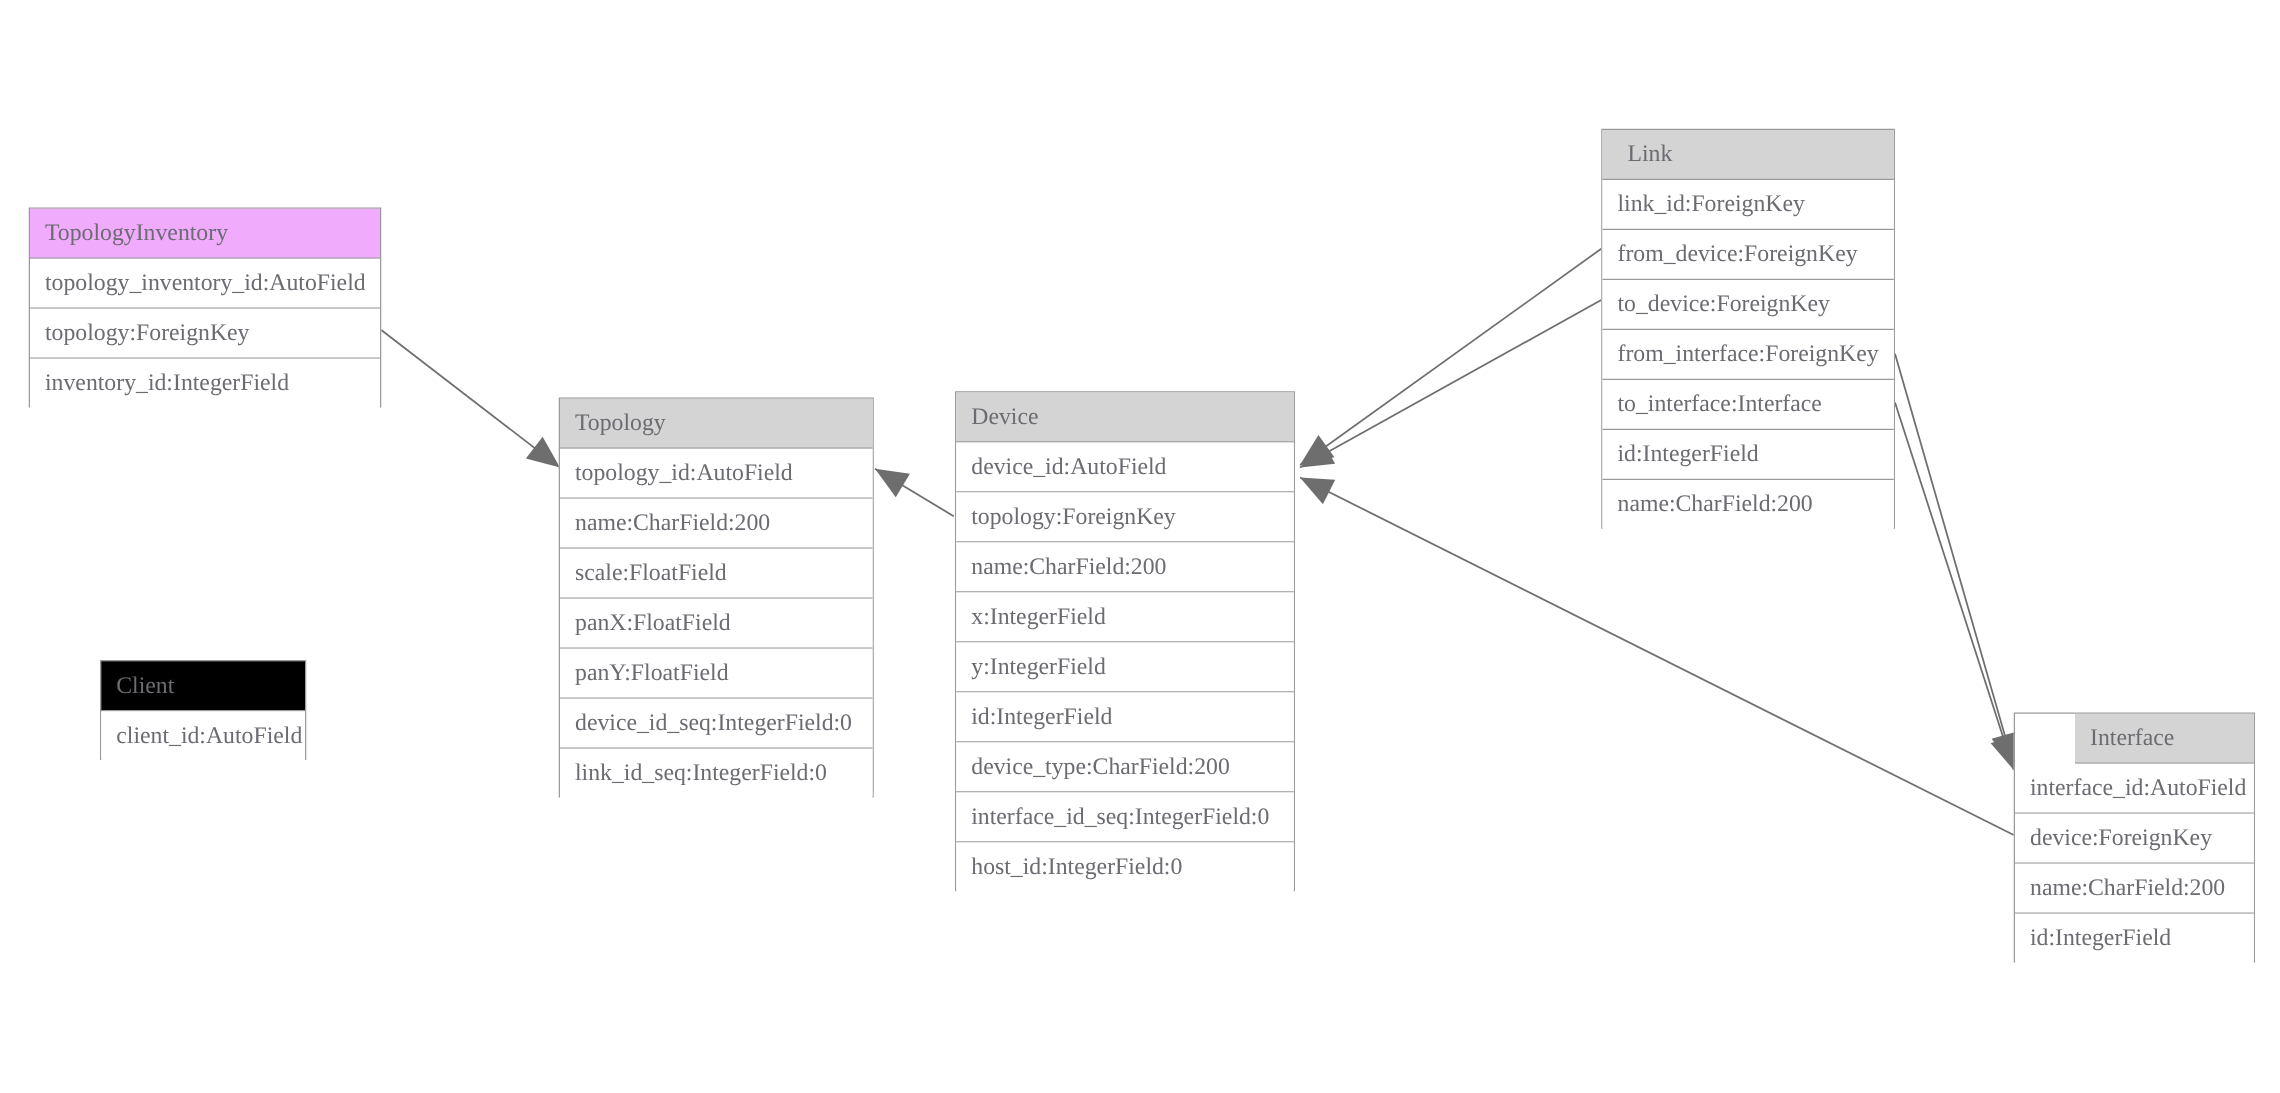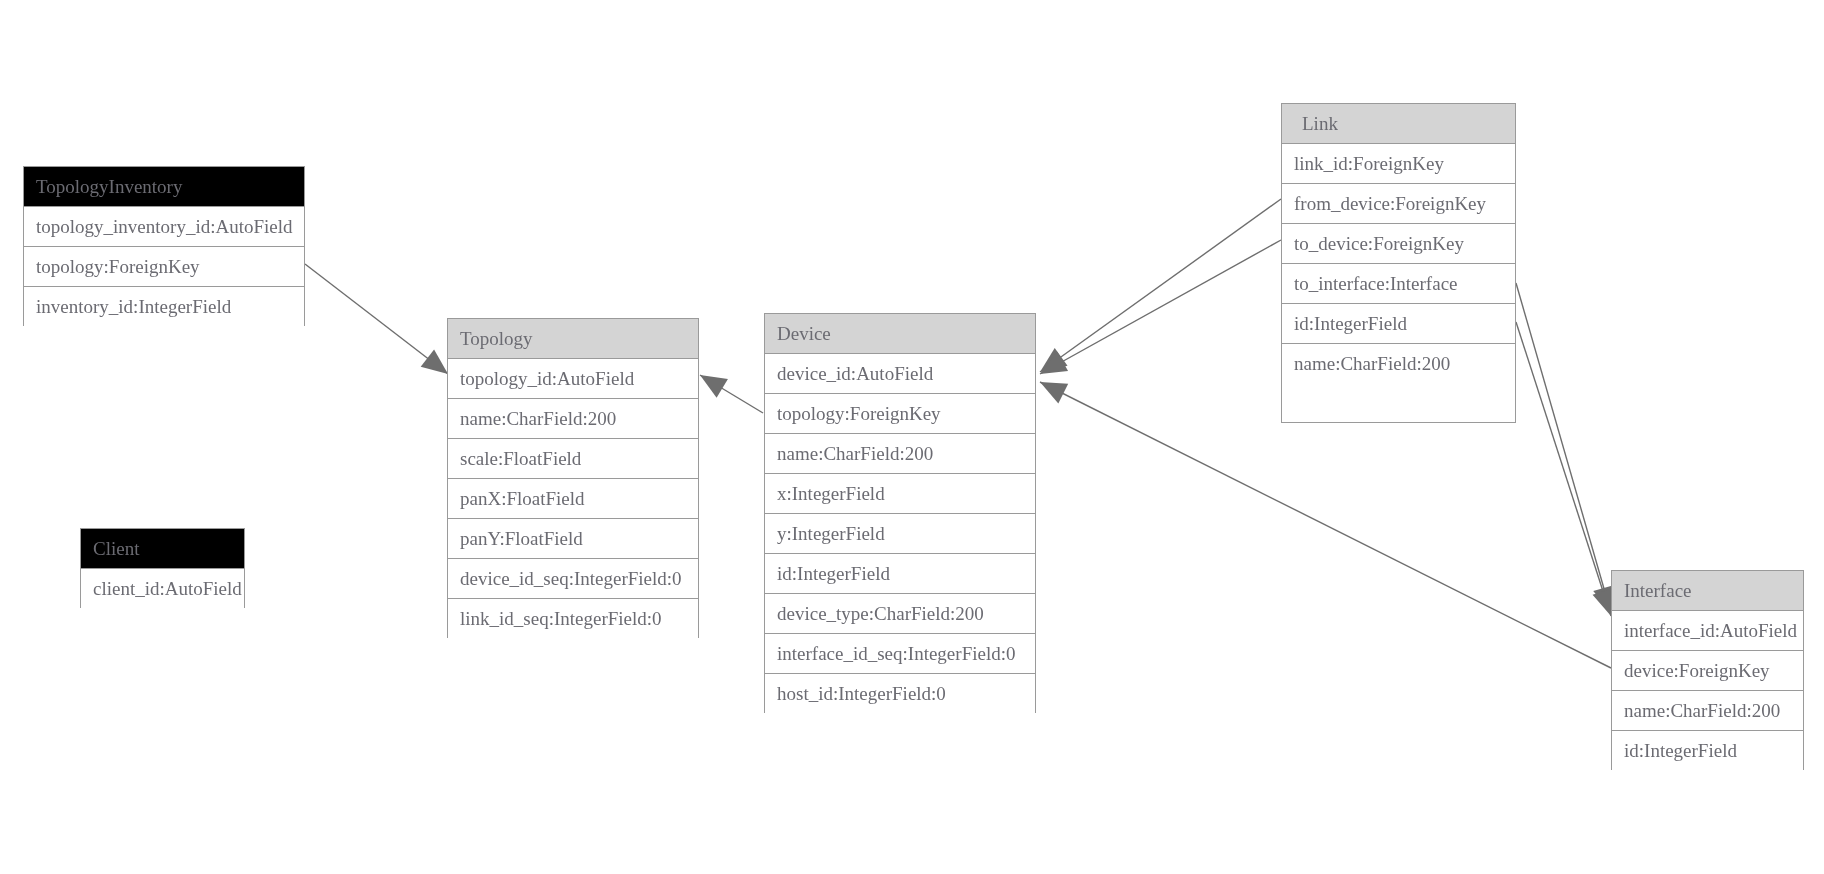--- a/index.html
+++ b/index.html
@@ -90,21 +90,21 @@
         <polygon points="0,0 -26,-11 -26,11" fill="#6e6e6e" transform="translate(1611,613) rotate(73.94001269283936)"></polygon>
       </g>
       <g>
         <polyline points="1516,322 1611,616" fill="none" stroke="#6e6e6e" stroke-width="1.4"></polyline>
         <polygon points="0,0 -26,-11 -26,11" fill="#6e6e6e" transform="translate(1611,616) rotate(72.09283769728319)"></polygon>
       </g>
     </svg>
 
   <div id="entity-layer">
       <div class="entity" style="left: 23px; top: 166px; width: 282px; height: 160px; border-color: rgb(154, 154, 154);">
-        <div class="entity-header" style="background: #000000; color: rgb(107, 107, 114); border-bottom-color: rgb(154, 154, 154);">TopologyInventory</div>
+        <div class="entity-header" style="background: #f0abfc; color: rgb(107, 107, 114); border-bottom-color: rgb(154, 154, 154);">TopologyInventory</div>
         <div class="entity-field" style="color: rgb(107, 107, 114); border-bottom-color: rgb(154, 154, 154);">topology_inventory_id:AutoField</div>
         <div class="entity-field" style="color: rgb(107, 107, 114); border-bottom-color: rgb(154, 154, 154);">topology:ForeignKey</div>
         <div class="entity-field last" style="color: rgb(107, 107, 114); border-bottom-color: rgb(154, 154, 154);">inventory_id:IntegerField</div>
       </div>
       <div class="entity" style="left: 80px; top: 528px; width: 165px; height: 80px; border-color: rgb(154, 154, 154);">
         <div class="entity-header" style="background: #000000; color: rgb(107, 107, 114); border-bottom-color: rgb(154, 154, 154);">Client</div>
         <div class="entity-field last" style="color: rgb(107, 107, 114); border-bottom-color: rgb(154, 154, 154);">client_id:AutoField</div>
       </div>
       <div class="entity" style="left: 447px; top: 318px; width: 252px; height: 320px; border-color: rgb(154, 154, 154);">
         <div class="entity-header" style="background: rgb(212, 212, 212); color: rgb(107, 107, 114); border-bottom-color: rgb(154, 154, 154);">Topology</div>
@@ -126,26 +126,27 @@
         <div class="entity-field" style="color: rgb(107, 107, 114); border-bottom-color: rgb(154, 154, 154);">id:IntegerField</div>
         <div class="entity-field" style="color: rgb(107, 107, 114); border-bottom-color: rgb(154, 154, 154);">device_type:CharField:200</div>
         <div class="entity-field" style="color: rgb(107, 107, 114); border-bottom-color: rgb(154, 154, 154);">interface_id_seq:IntegerField:0</div>
         <div class="entity-field last" style="color: rgb(107, 107, 114); border-bottom-color: rgb(154, 154, 154);">host_id:IntegerField:0</div>
       </div>
       <div class="entity" style="left: 1281px; top: 103px; width: 235px; height: 320px; border-color: rgb(154, 154, 154);">
         <div class="entity-header" style="background: rgb(212, 212, 212); color: rgb(107, 107, 114); border-bottom-color: rgb(154, 154, 154); padding-left: 20px;">Link</div>
         <div class="entity-field" style="color: rgb(107, 107, 114); border-bottom-color: rgb(154, 154, 154);">link_id:ForeignKey</div>
         <div class="entity-field" style="color: rgb(107, 107, 114); border-bottom-color: rgb(154, 154, 154);">from_device:ForeignKey</div>
         <div class="entity-field" style="color: rgb(107, 107, 114); border-bottom-color: rgb(154, 154, 154);">to_device:ForeignKey</div>
+        <div class="entity-field" style="color: rgb(107, 107, 114); border-bottom-color: rgb(154, 154, 154);">from_interface:ForeignKey</div>
         <div class="entity-field" style="color: rgb(107, 107, 114); border-bottom-color: rgb(154, 154, 154);">to_interface:Interface</div>
         <div class="entity-field" style="color: rgb(107, 107, 114); border-bottom-color: rgb(154, 154, 154);">id:IntegerField</div>
         <div class="entity-field last" style="color: rgb(107, 107, 114); border-bottom-color: rgb(154, 154, 154);">name:CharField:200</div>
       </div>
       <div class="entity" style="left: 1611px; top: 570px; width: 193px; height: 200px; border-color: rgb(154, 154, 154);">
-        <div class="entity-header" style="background: rgb(212, 212, 212); color: rgb(107, 107, 114); border-bottom-color: rgb(154, 154, 154);">Interface</div>
+        <div class="entity-header" style="background: rgb(212, 212, 212); color: rgb(107, 107, 114); border-bottom-color: rgb(154, 154, 154); margin-left: 48px;">Interface</div>
         <div class="entity-field" style="color: rgb(107, 107, 114); border-bottom-color: rgb(154, 154, 154);">interface_id:AutoField</div>
         <div class="entity-field" style="color: rgb(107, 107, 114); border-bottom-color: rgb(154, 154, 154);">device:ForeignKey</div>
         <div class="entity-field" style="color: rgb(107, 107, 114); border-bottom-color: rgb(154, 154, 154);">name:CharField:200</div>
         <div class="entity-field last" style="color: rgb(107, 107, 114); border-bottom-color: rgb(154, 154, 154);">id:IntegerField</div>
       </div>
     </div>
 
 </div>
 
 </body></html>

